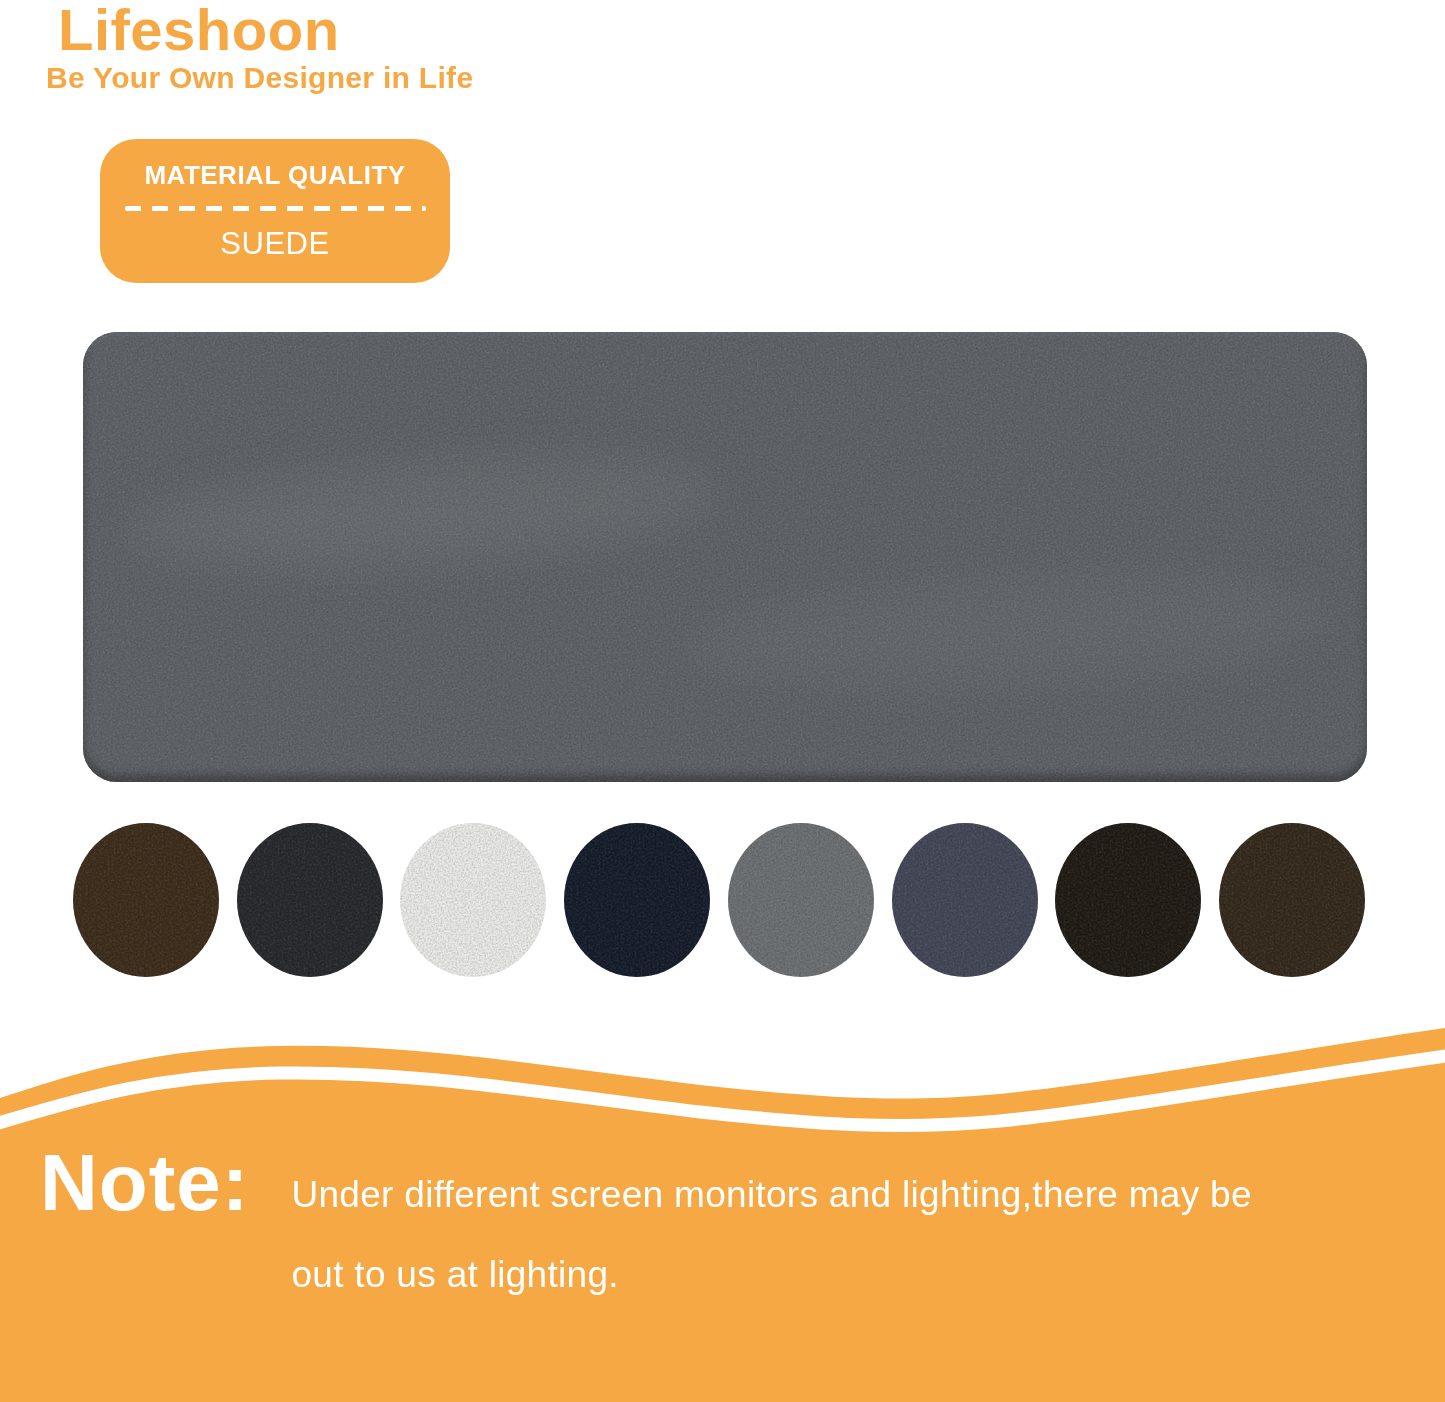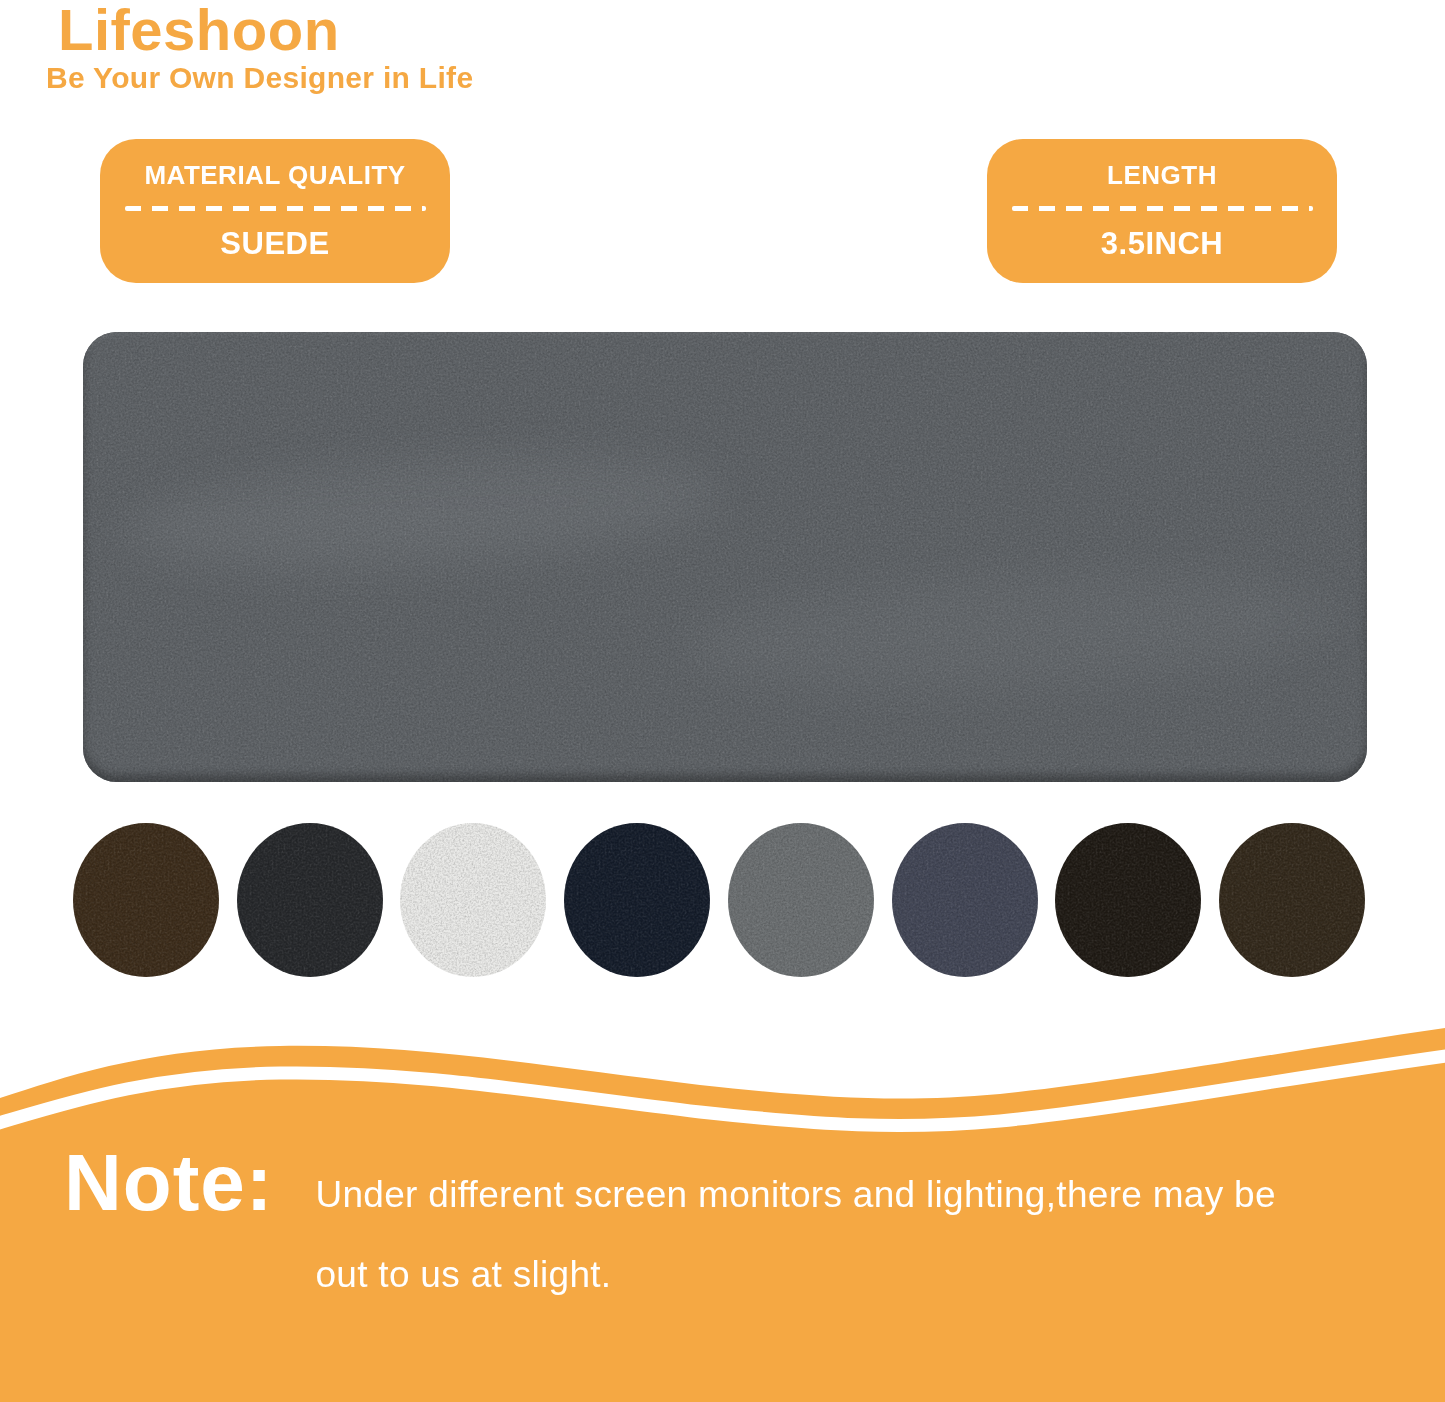--- a/index.html
+++ b/index.html
@@ -20,38 +20,38 @@
   
   .badges { position:absolute; top:139px; left:100px; width:1237px;
             display:flex; justify-content:space-between; }
   .badge { width:350px; height:144px; background:var(--orange);
            border-radius:36px; display:flex; flex-direction:column;
            align-items:center; justify-content:center; color:#fff; }
   .badge-label { font-size:26px; font-weight:bold; letter-spacing:0.5px; }
   .badge-divider { width:86%; height:5px; margin:15px 0;
     background:repeating-linear-gradient(90deg,#fff 0 16px,transparent 16px 27px);
     border-radius:2px; }
-  .badge-value { font-size:31px; font-weight:bold; letter-spacing:0.5px; }
+  .badge-value { font-size:31px; font-weight:normal; letter-spacing:0.5px; }
 
   
   .fabric-main { position:absolute; left:83px; top:332px; width:1284px; height:450px;
                  border-radius:34px; overflow:hidden; background:var(--fabric); }
   .fabric-main svg { display:block; }
   .fabric-vignette { position:absolute; inset:0; border-radius:34px; pointer-events:none;
     box-shadow: inset 0 -7px 10px rgba(0,0,0,0.30), inset 0 3px 5px rgba(255,255,255,0.05); }
 
   
   .color-row { position:absolute; left:72px; top:822px; width:1294px;
                display:flex; justify-content:space-between; }
   .swatch { width:148px; height:156px; }
 
   
   .note-section { position:absolute; left:0; top:1000px; width:1445px; height:402px; }
   .note-section .wave { position:absolute; inset:0; width:100%; height:100%; }
-  .note-content { position:absolute; left:64px; top:143px; display:flex;
+  .note-content { position:absolute; left:40px; top:143px; display:flex;
                   align-items:flex-start; }
   .note-label { font-size:80px; font-weight:bold; color:#fff; line-height:1;
                 margin-right:42px; letter-spacing:1px; }
   .note-body { margin-top:12px; }
   .note-body p { margin:0; font-size:37px; font-weight:normal; color:#fff;
                  line-height:80px; letter-spacing:0.3px; white-space:nowrap; }
 </style>
 </head>
 <body>
 
@@ -77,25 +77,20 @@
     <div class="brand-name">Lifeshoon</div>
     <div class="brand-tagline">Be Your Own Designer in Life</div>
   </header>
 
   <section class="badges">
     <div class="badge">
       <div class="badge-label">MATERIAL QUALITY</div>
       <div class="badge-divider"></div>
       <div class="badge-value">SUEDE</div>
     </div>
-    <div class="badge">
-      <div class="badge-label">LENGTH</div>
-      <div class="badge-divider"></div>
-      <div class="badge-value">3.5INCH</div>
-    </div>
   </section>
 
   <section class="fabric-main">
     <svg width="1284" height="450" viewBox="0 0 1284 450" preserveAspectRatio="none">
       <rect id="fabricBase" width="1284" height="450" fill="#5D6165"></rect>
       <rect width="1284" height="450" filter="url(#fuzzLight)" opacity="0.14"></rect>
       <rect width="1284" height="450" filter="url(#fuzzDark)" opacity="0.20"></rect>
       <ellipse cx="340" cy="180" rx="300" ry="52" fill="#B0B5B9" opacity="0.10" filter="url(#softBlur)" transform="rotate(-4 340 180)"></ellipse>
       <ellipse cx="930" cy="300" rx="330" ry="55" fill="#A8ADB1" opacity="0.07" filter="url(#softBlur)" transform="rotate(-3 930 300)"></ellipse>
       <ellipse cx="180" cy="560" rx="260" ry="60" fill="#30343a" opacity="0.10" filter="url(#softBlur)"></ellipse>
@@ -207,18 +202,18 @@
       <path fill="var(--orange)" d="M0,98 C70,75 150,48 280,46 C420,44 540,66 700,85
            C820,98 900,103 1000,94 C1120,82 1280,52 1445,28
            L1445,402 L0,402 Z"></path>
       <path fill="none" stroke="#ffffff" stroke-width="13" transform="translate(0,27)" d="M-8,98 C70,75 150,48 280,46 C420,44 540,66 700,85
            C820,98 900,103 1000,94 C1120,82 1280,52 1453,28"></path>
     </svg>
     <div class="note-content">
       <span class="note-label">Note:</span>
       <div class="note-body">
         <p>Under different screen monitors and lighting,there may be</p>
-        <p>out to us at slight.</p>
+        <p>out to us at lighting.</p>
       </div>
     </div>
   </footer>
 
 </div>
 
 </body></html>

